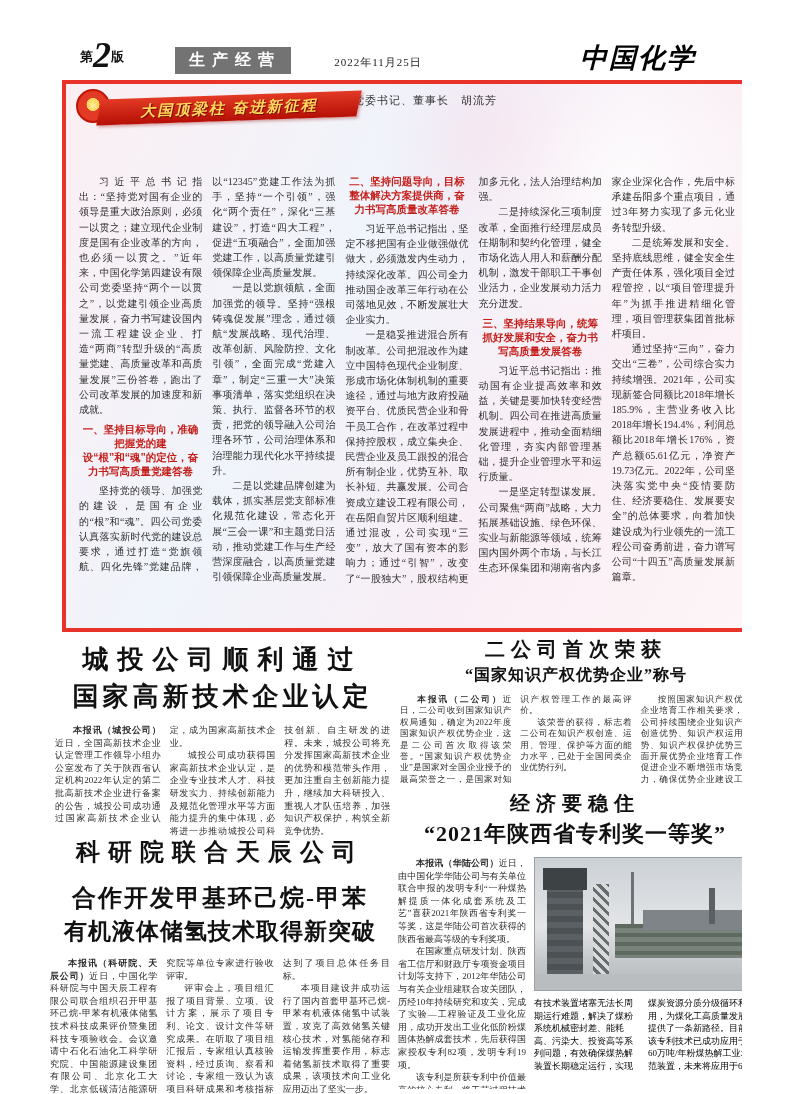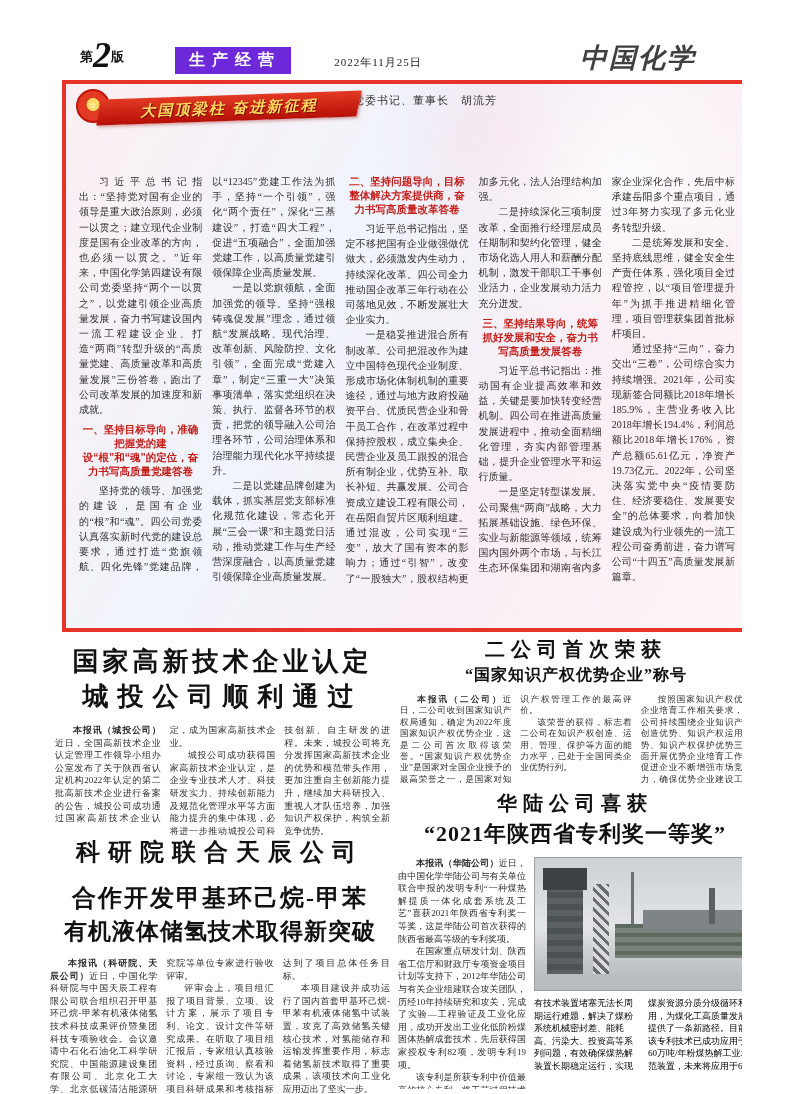--- a/index.html
+++ b/index.html
@@ -3,23 +3,23 @@
 <meta charset="utf-8">
 <style>
   * { margin:0; padding:0; box-sizing:border-box; }
   body { background:#ffffff; font-family:"Liberation Serif", serif; }
   .page { position:relative; width:742px; height:1094px; background:#fff; overflow:hidden; }
 
   
   .hdr { position:absolute; top:36px; left:60px; right:46px; height:42px; }
   .edition { position:absolute; left:20px; bottom:2px; font-family:"Liberation Serif",serif; color:#111; font-size:13px; font-weight:bold; }
   .edition .num { font-size:36px; font-weight:900; font-style:italic; vertical-align:-6px; letter-spacing:0; }
-  .section-badge { position:absolute; left:115px; bottom:4px; background:#6d28d9; color:#fff; font-family:"Liberation Sans",sans-serif; font-weight:bold; font-size:16px; letter-spacing:7px; padding:3px 10px 3px 14px; }
+  .section-badge { position:absolute; left:115px; bottom:4px; background:#737373; color:#fff; font-family:"Liberation Sans",sans-serif; font-weight:bold; font-size:16px; letter-spacing:7px; padding:3px 10px 3px 14px; }
   .issue-date { position:absolute; left:50%; transform:translateX(-50%); bottom:8px; font-size:11px; color:#222; letter-spacing:1px; }
-  .masthead { position:absolute; right:0; bottom:2px; color:#404040; font-size:27px; font-weight:900; font-style:italic; letter-spacing:2px; font-family:Liberation Sans, sans-serif; }
+  .masthead { position:absolute; right:0; bottom:2px; color:#000000; font-size:27px; font-weight:900; font-style:italic; letter-spacing:2px; font-family:Liberation Sans, sans-serif; }
 
   
   .main-box { position:absolute; left:62px; top:80px; width:690px; height:552px; border:4px solid #e8332a;
       background:
         radial-gradient(circle at 82% 18%, rgba(255,255,255,.8), rgba(255,255,255,0) 24%),
         radial-gradient(circle at 65% 10%, rgba(244,214,230,.55), rgba(255,255,255,0) 20%),
         linear-gradient(118deg,#fbeff3 0%, #f0f4fb 38%, #f9eef5 68%, #fdf5f7 100%);
   }
   .ribbon { position:absolute; top:5px; left:8px; width:292px; height:40px; }
   .ribbon .band { position:absolute; left:26px; top:6px; width:258px; height:26px; background:linear-gradient(#e23a24,#b60f06); transform:skewX(-14deg) rotate(-2deg); box-shadow:2px 2px 3px rgba(150,30,20,.35); display:flex; align-items:center; justify-content:center; }
@@ -108,22 +108,22 @@
       <p>二是持续深化三项制度改革，全面推行经理层成员任期制和契约化管理，健全市场化选人用人和薪酬分配机制，激发干部职工干事创业活力，企业发展动力活力充分迸发。</p>
       <p class="sub">三、坚持结果导向，统筹抓好发展和安全，奋力书写高质量发展答卷</p>
       <p>习近平总书记指出：推动国有企业提高效率和效益，关键是要加快转变经营机制。四公司在推进高质量发展进程中，推动全面精细化管理，夯实内部管理基础，提升企业管理水平和运行质量。</p>
       <p>一是坚定转型谋发展。公司聚焦“两商”战略，大力拓展基础设施、绿色环保、实业与新能源等领域，统筹国内国外两个市场，与长江生态环保集团和湖南省内多家企业深化合作，先后中标承建岳阳多个重点项目，通过3年努力实现了多元化业务转型升级。</p>
       <p>二是统筹发展和安全。坚持底线思维，健全安全生产责任体系，强化项目全过程管控，以“项目管理提升年”为抓手推进精细化管理，项目管理获集团首批标杆项目。</p>
       <p>通过坚持“三向”，奋力交出“三卷”，公司综合实力持续增强。2021年，公司实现新签合同额比2018年增长185.9%，主营业务收入比2018年增长194.4%，利润总额比2018年增长176%，资产总额65.61亿元，净资产19.73亿元。2022年，公司坚决落实党中央“疫情要防住、经济要稳住、发展要安全”的总体要求，向着加快建设成为行业领先的一流工程公司奋勇前进，奋力谱写公司“十四五”高质量发展新篇章。</p>
     </div>
   </div>
 
   <div class="art-citou">
+    <div class="art-title t1">城投公司顺利通过</div>
     <div class="art-title t2">国家高新技术企业认定</div>
-    <div class="art-title t1">城投公司顺利通过</div>
     <div class="body-cols">
       <p><span class="lead">本报讯（城投公司）</span><span>近日，全国高新技术企业认定管理工作领导小组办公室发布了关于陕西省认定机构2022年认定的第二批高新技术企业进行备案的公告，城投公司成功通过国家高新技术企业认定，成为国家高新技术企业。</span></p>
       <p>城投公司成功获得国家高新技术企业认定，是企业专业技术人才、科技研发实力、持续创新能力及规范化管理水平等方面能力提升的集中体现，必将进一步推动城投公司科技创新、自主研发的进程。未来，城投公司将充分发挥国家高新技术企业的优势和模范带头作用，更加注重自主创新能力提升，继续加大科研投入、重视人才队伍培养，加强知识产权保护，构筑全新竞争优势。</p>
     </div>
   </div>
 
   <div class="art-keyan">
     <div class="art-title t1">科研院联合天辰公司</div>
     <div class="art-title t2">合作开发甲基环己烷-甲苯</div>
     <div class="art-title t3">有机液体储氢技术取得新突破</div>
@@ -138,21 +138,21 @@
     <div class="art-title t1">二公司首次荣获</div>
     <div class="art-title t2">“国家知识产权优势企业”称号</div>
     <div class="body-cols">
       <p><span class="lead">本报讯（二公司）</span><span>近日，二公司收到国家知识产权局通知，确定为2022年度国家知识产权优势企业，这是二公司首次取得该荣誉。“国家知识产权优势企业”是国家对全国企业授予的最高荣誉之一，是国家对知识产权管理工作的最高评价。</span></p>
       <p>该荣誉的获得，标志着二公司在知识产权创造、运用、管理、保护等方面的能力水平，已处于全国同类企业优势行列。</p>
       <p>按照国家知识产权优势企业培育工作相关要求，二公司持续围绕企业知识产权创造优势、知识产权运用优势、知识产权保护优势三方面开展优势企业培育工作，促进企业不断增强市场竞争力，确保优势企业建设工作取得实效，贯彻实施《企业知识产权管理规范（GB/T29490—2013）》，推进企业知识产权管理规范化建设。</p>
     </div>
   </div>
 
   <div class="art-hualu">
-    <div class="art-title t1">华陆公司喜获</div>
+    <div class="art-title t1">经济要稳住</div>
     <div class="art-title t2">“2021年陕西省专利奖一等奖”</div>
     <div class="hualu-flex">
       <div class="hualu-left">
         <p><span class="lead">本报讯（华陆公司）</span><span>近日，由中国化学华陆公司与有关单位联合申报的发明专利“一种煤热解提质一体化成套系统及工艺”喜获2021年陕西省专利奖一等奖，这是华陆公司首次获得的陕西省最高等级的专利奖项。</span></p>
         <p>在国家重点研发计划、陕西省工信厅和财政厅专项资金项目计划等支持下，2012年华陆公司与有关企业组建联合攻关团队，历经10年持续研究和攻关，完成了实验—工程验证及工业化应用，成功开发出工业化低阶粉煤固体热解成套技术，先后获得国家授权专利82项，发明专利19项。</p>
         <p>该专利是所获专利中价值最高的核心专利，将工艺过程技术与设备装备技术进行集成优化和耦合，提供了成套热解技术整体解决方案，独创大型热解固体反应装备，攻克了国内现</p>
       </div>
       <div class="hualu-right">
         <div class="photo">
           <div class="ph-tower1"></div>

